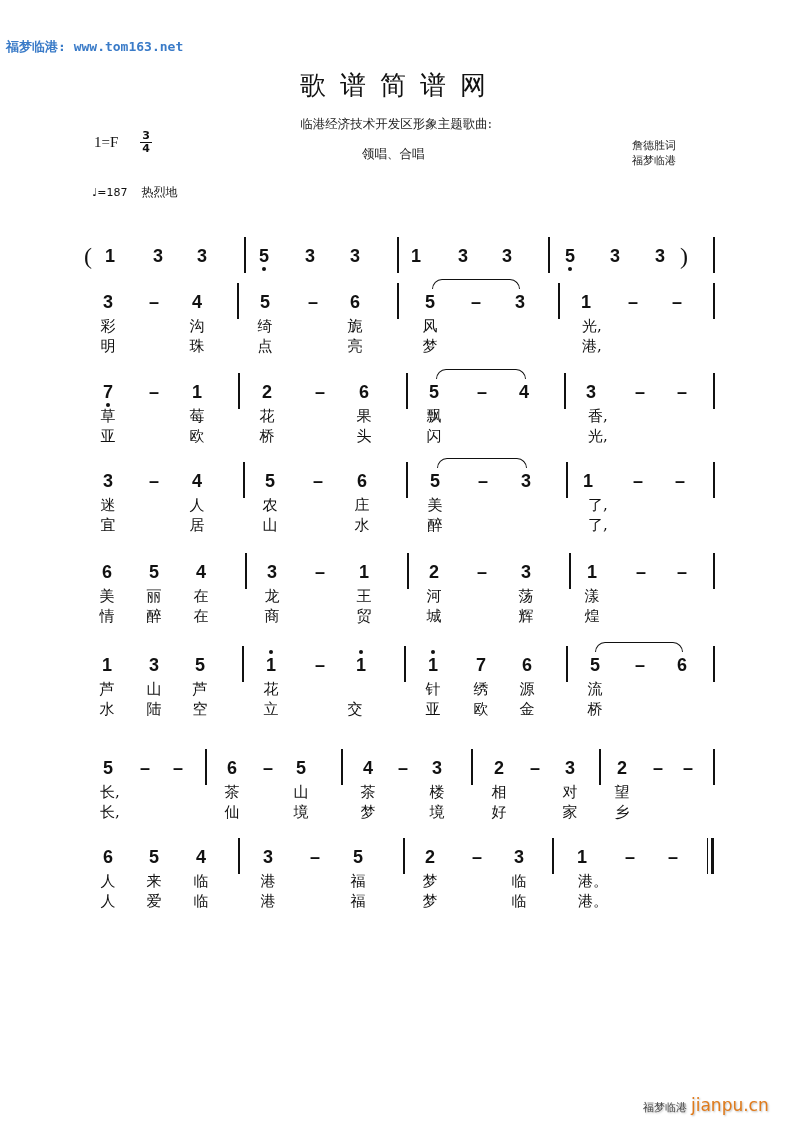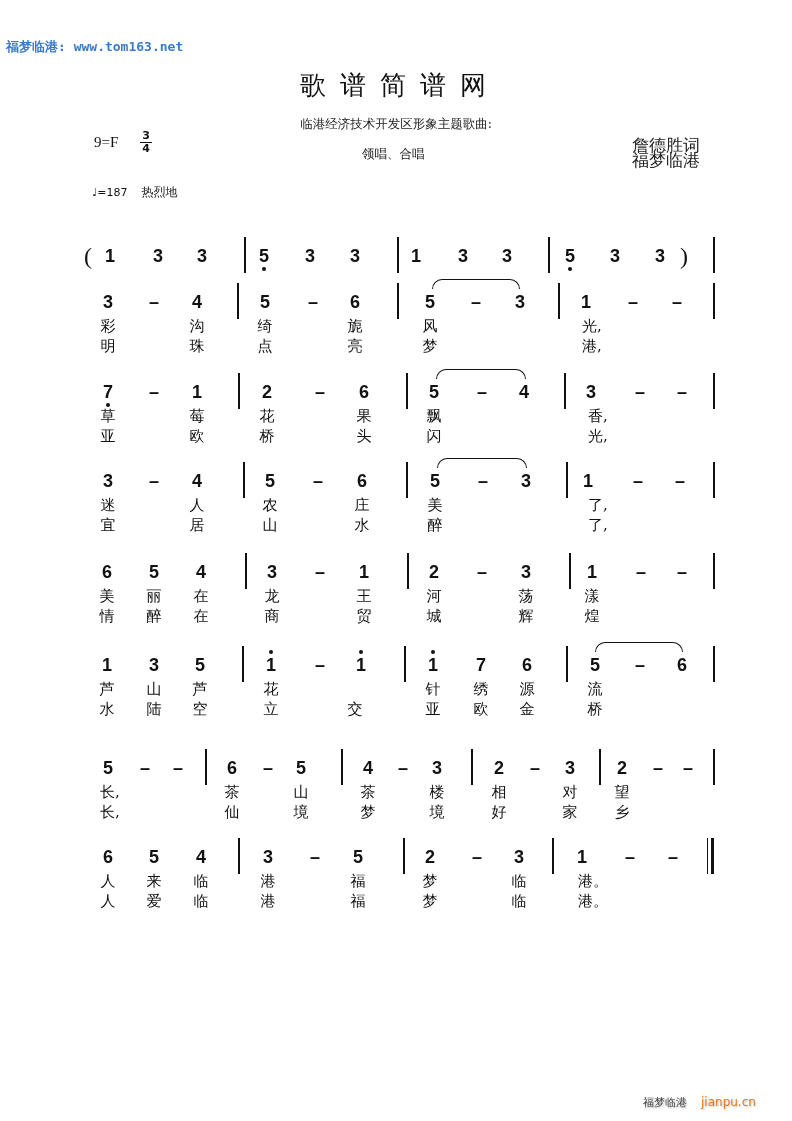--- a/index.html
+++ b/index.html
@@ -3,55 +3,55 @@
 <meta charset="utf-8">
 <style>
   * { margin: 0; padding: 0; box-sizing: border-box; }
   html, body { width: 792px; height: 1121px; background: #ffffff; overflow: hidden; }
   body { position: relative; font-family: "DejaVu Sans", sans-serif; color: #111; }
 
   .watermark-top { position: absolute; left: 6px; top: 38px; font-size: 13px; font-weight: bold; color: #3a7bc8; font-family: "DejaVu Sans Mono", monospace; letter-spacing: 0px; }
   .title { position: absolute; left: 0; width: 792px; top: 68px; text-align: center; font-size: 26px; letter-spacing: 14px; padding-left: 8px; color: #111; }
   .subtitle { position: absolute; left: 0; width: 792px; top: 116px; text-align: center; font-size: 12.5px; font-family: "DejaVu Serif", serif; color: #222; }
   .perf { position: absolute; left: 362px; top: 146px; font-size: 12.5px; font-family: "DejaVu Serif", serif; color: #222; }
-  .credits { position: absolute; left: 632px; top: 138px; font-size: 17px; line-height: 15px; font-family: "DejaVu Serif", serif; color: #222; }
+  .credits { position: absolute; left: 632px; top: 138px; font-size: 11px; line-height: 15px; font-family: "DejaVu Serif", serif; color: #222; }
   .key { position: absolute; left: 94px; top: 134px; font-size: 15px; font-family: "Liberation Serif", serif; }
   .timesig { position: absolute; left: 140px; top: 130px; font-size: 11px; font-weight: bold; line-height: 12px; text-align: center; width: 12px; }
   .timesig .line { border-top: 1px solid #111; height: 0; margin: 0; }
   .tempo { position: absolute; left: 92px; top: 184px; font-size: 11px; }
   .tempo .mood { margin-left: 14px; font-size: 12px; }
 
   .note { position: absolute; font-family: "Liberation Sans", sans-serif; font-weight: bold; font-size: 18px; width: 20px; text-align: center; transform: translateX(-10px); line-height: 22px; }
   .dash { position: absolute; font-family: "Liberation Sans", sans-serif; font-weight: bold; font-size: 18px; width: 20px; text-align: center; transform: translateX(-10px); line-height: 22px; }
   .dot-below { position: absolute; width: 4px; height: 4px; border-radius: 50%; background: #111; transform: translateX(-2px); }
   .dot-above { position: absolute; width: 4px; height: 4px; border-radius: 50%; background: #111; transform: translateX(-2px); }
   .bar { position: absolute; width: 1.5px; background: #111; }
   .dblbar-thin { position: absolute; width: 1px; background: #111; }
   .dblbar-thick { position: absolute; width: 3px; background: #111; }
   .paren { position: absolute; font-family: "Liberation Serif", serif; font-size: 24px; line-height: 24px; }
   .lyric { position: absolute; font-family: "DejaVu Serif", serif; font-size: 15px; line-height: 18px; width: 20px; text-align: center; transform: translateX(-10px); }
   .lyric.left { text-align: left; width: auto; transform: translateX(-8px); }
   .slur { position: absolute; border-top: 1.2px solid #111; border-left: 1.2px solid #111; border-right: 1.2px solid #111; border-radius: 14px 14px 0 0; height: 10px; }
 
   .watermark-bottom { position: absolute; left: 643px; top: 1095px; font-size: 11px; color: #444; font-family: "DejaVu Serif", serif; text-shadow: 1px 1px 2px #bbb; }
-  .watermark-bottom .brand { color: #e07a1a; font-family: "DejaVu Sans", sans-serif; font-size: 12px; margin-left: 14px; }
+  .watermark-bottom .brand { color: #e07a1a; font-family: "DejaVu Sans", sans-serif; font-size: 17px; margin-left: 4px; }
 </style>
 </head>
 <body>
 
 <div class="watermark-top">福梦临港: www.tom163.net</div>
 
 <div class="title">歌谱简谱网</div>
 <div class="subtitle">临港经济技术开发区形象主题歌曲:</div>
 <div class="perf">领唱、合唱</div>
 <div class="credits">
   <div>詹德胜词</div>
   <div>福梦临港</div>
 </div>
-<div class="key">9=F</div>
+<div class="key">1=F</div>
 <div class="timesig">
   <div>3</div>
   <div class="line"></div>
   <div>4</div>
 </div>
 <div class="tempo">
   <span>♩=187</span><span class="mood">热烈地</span>
 </div>
 
 <div id="score">

